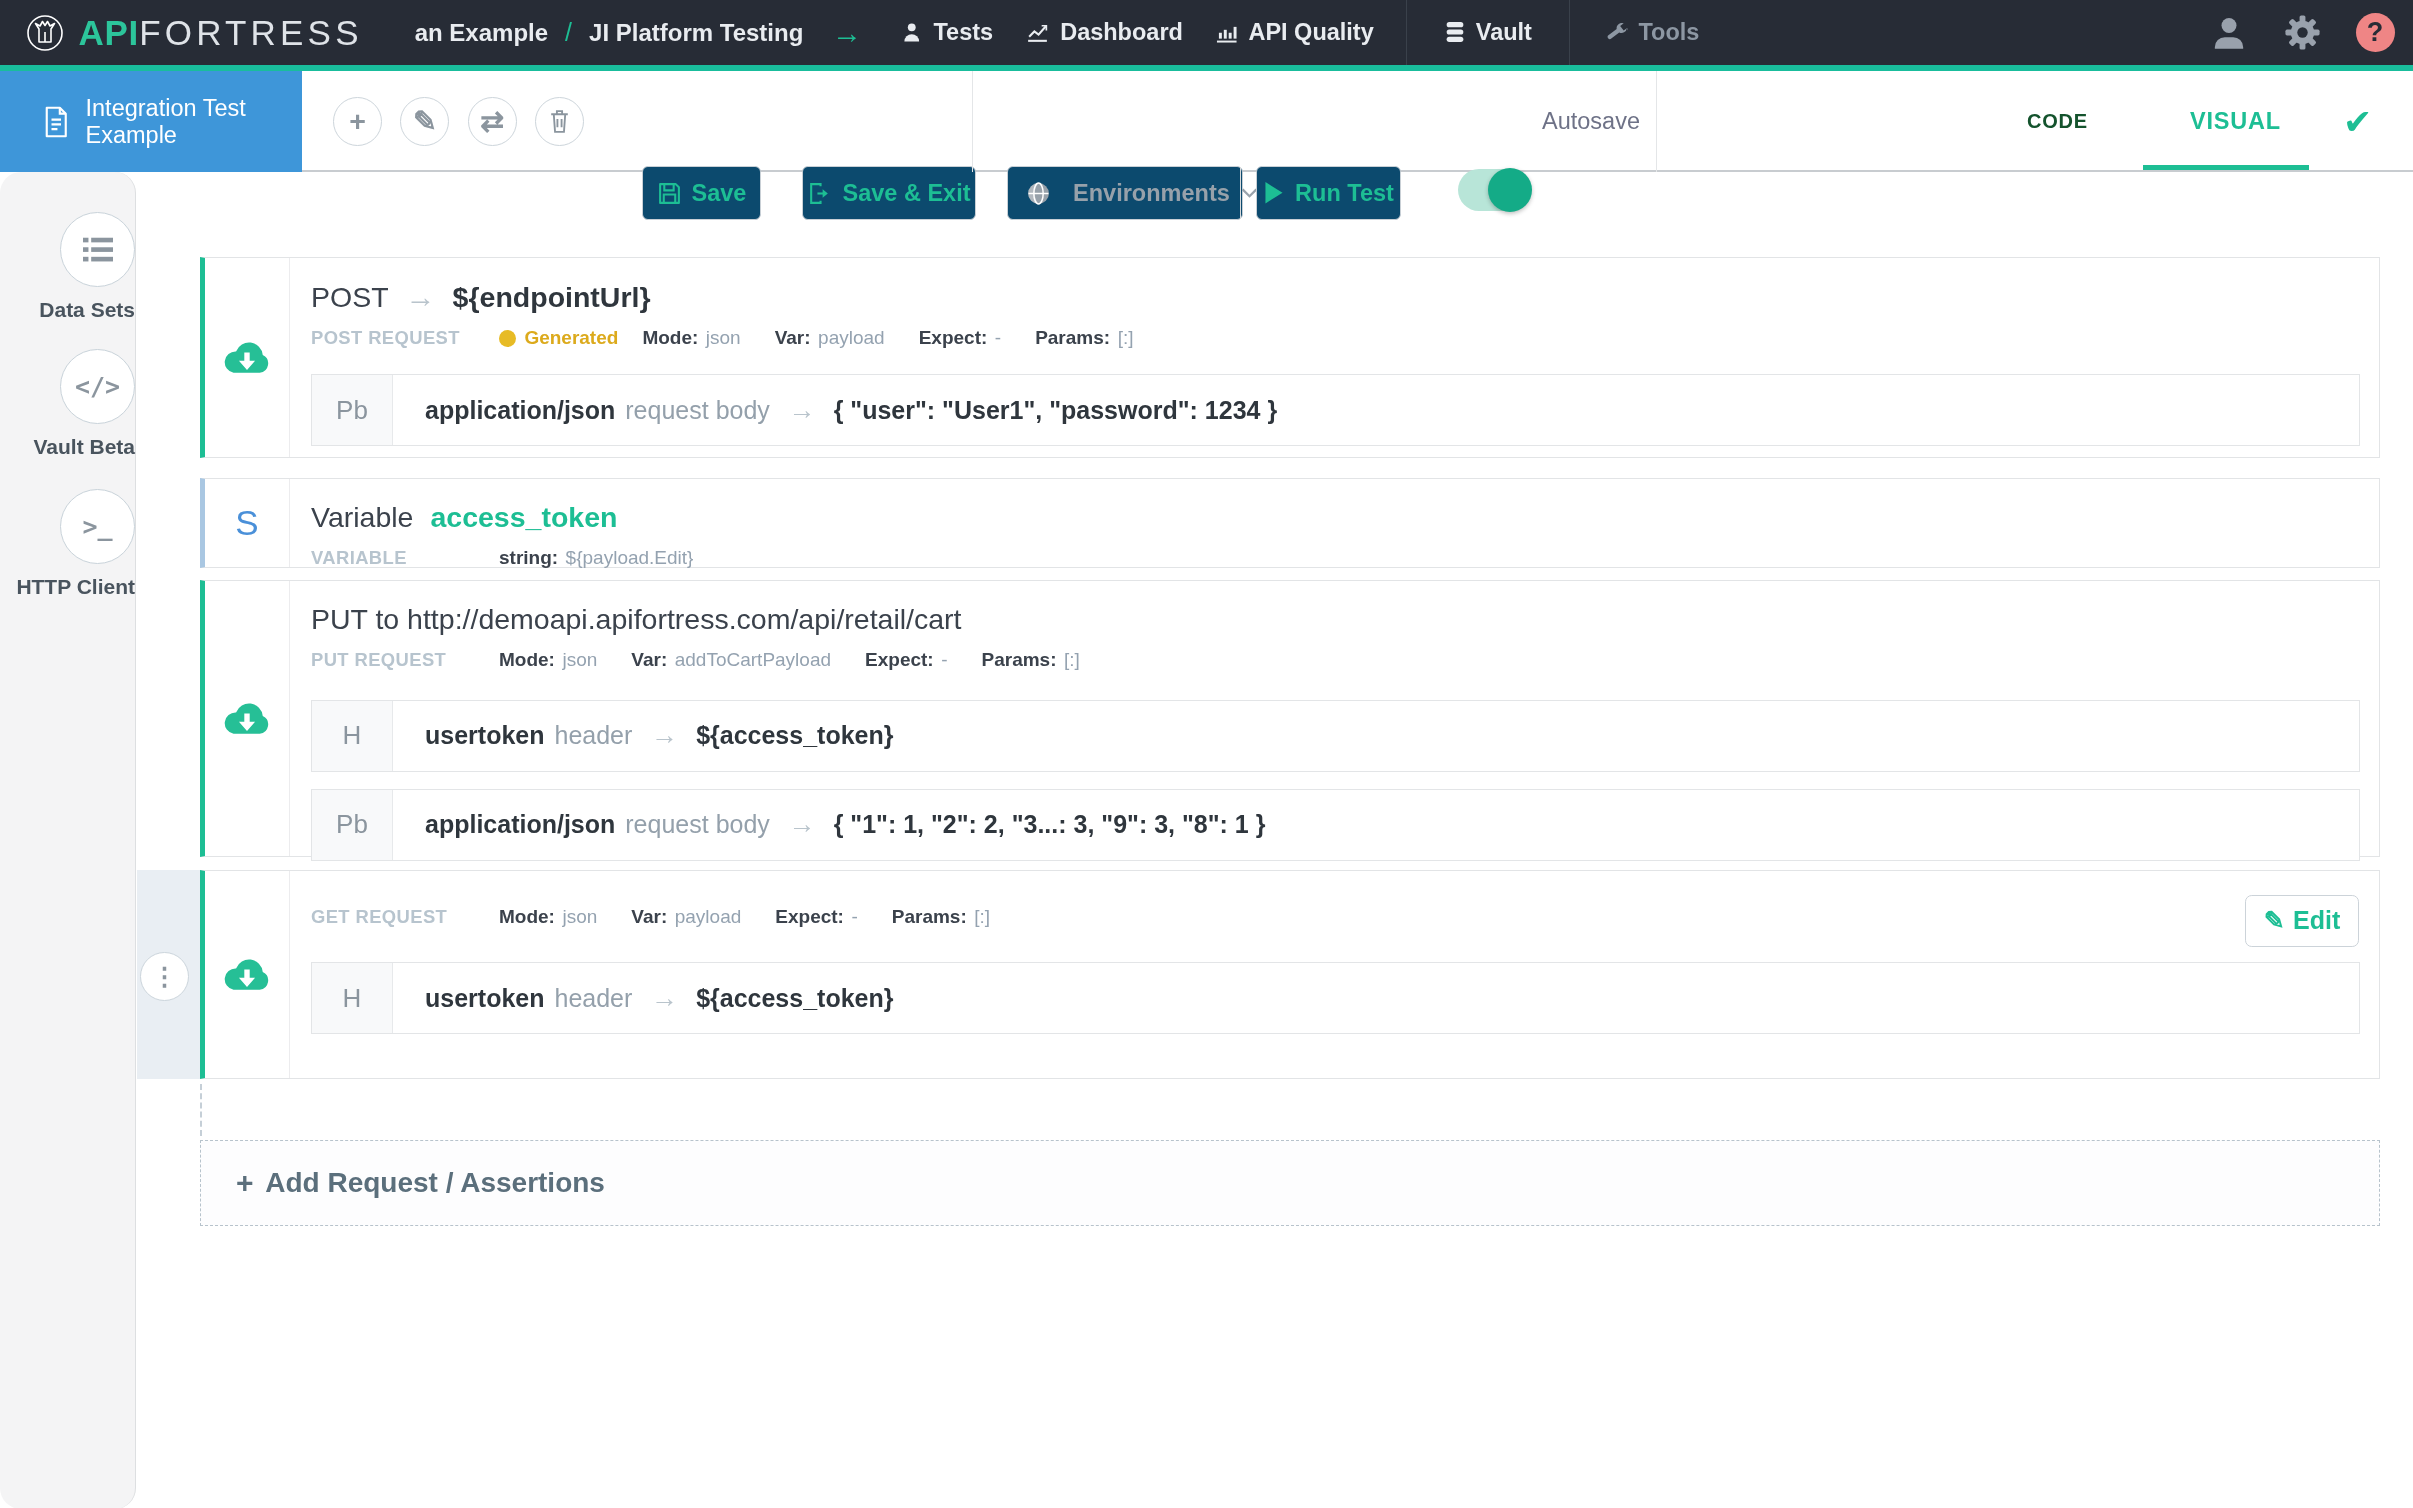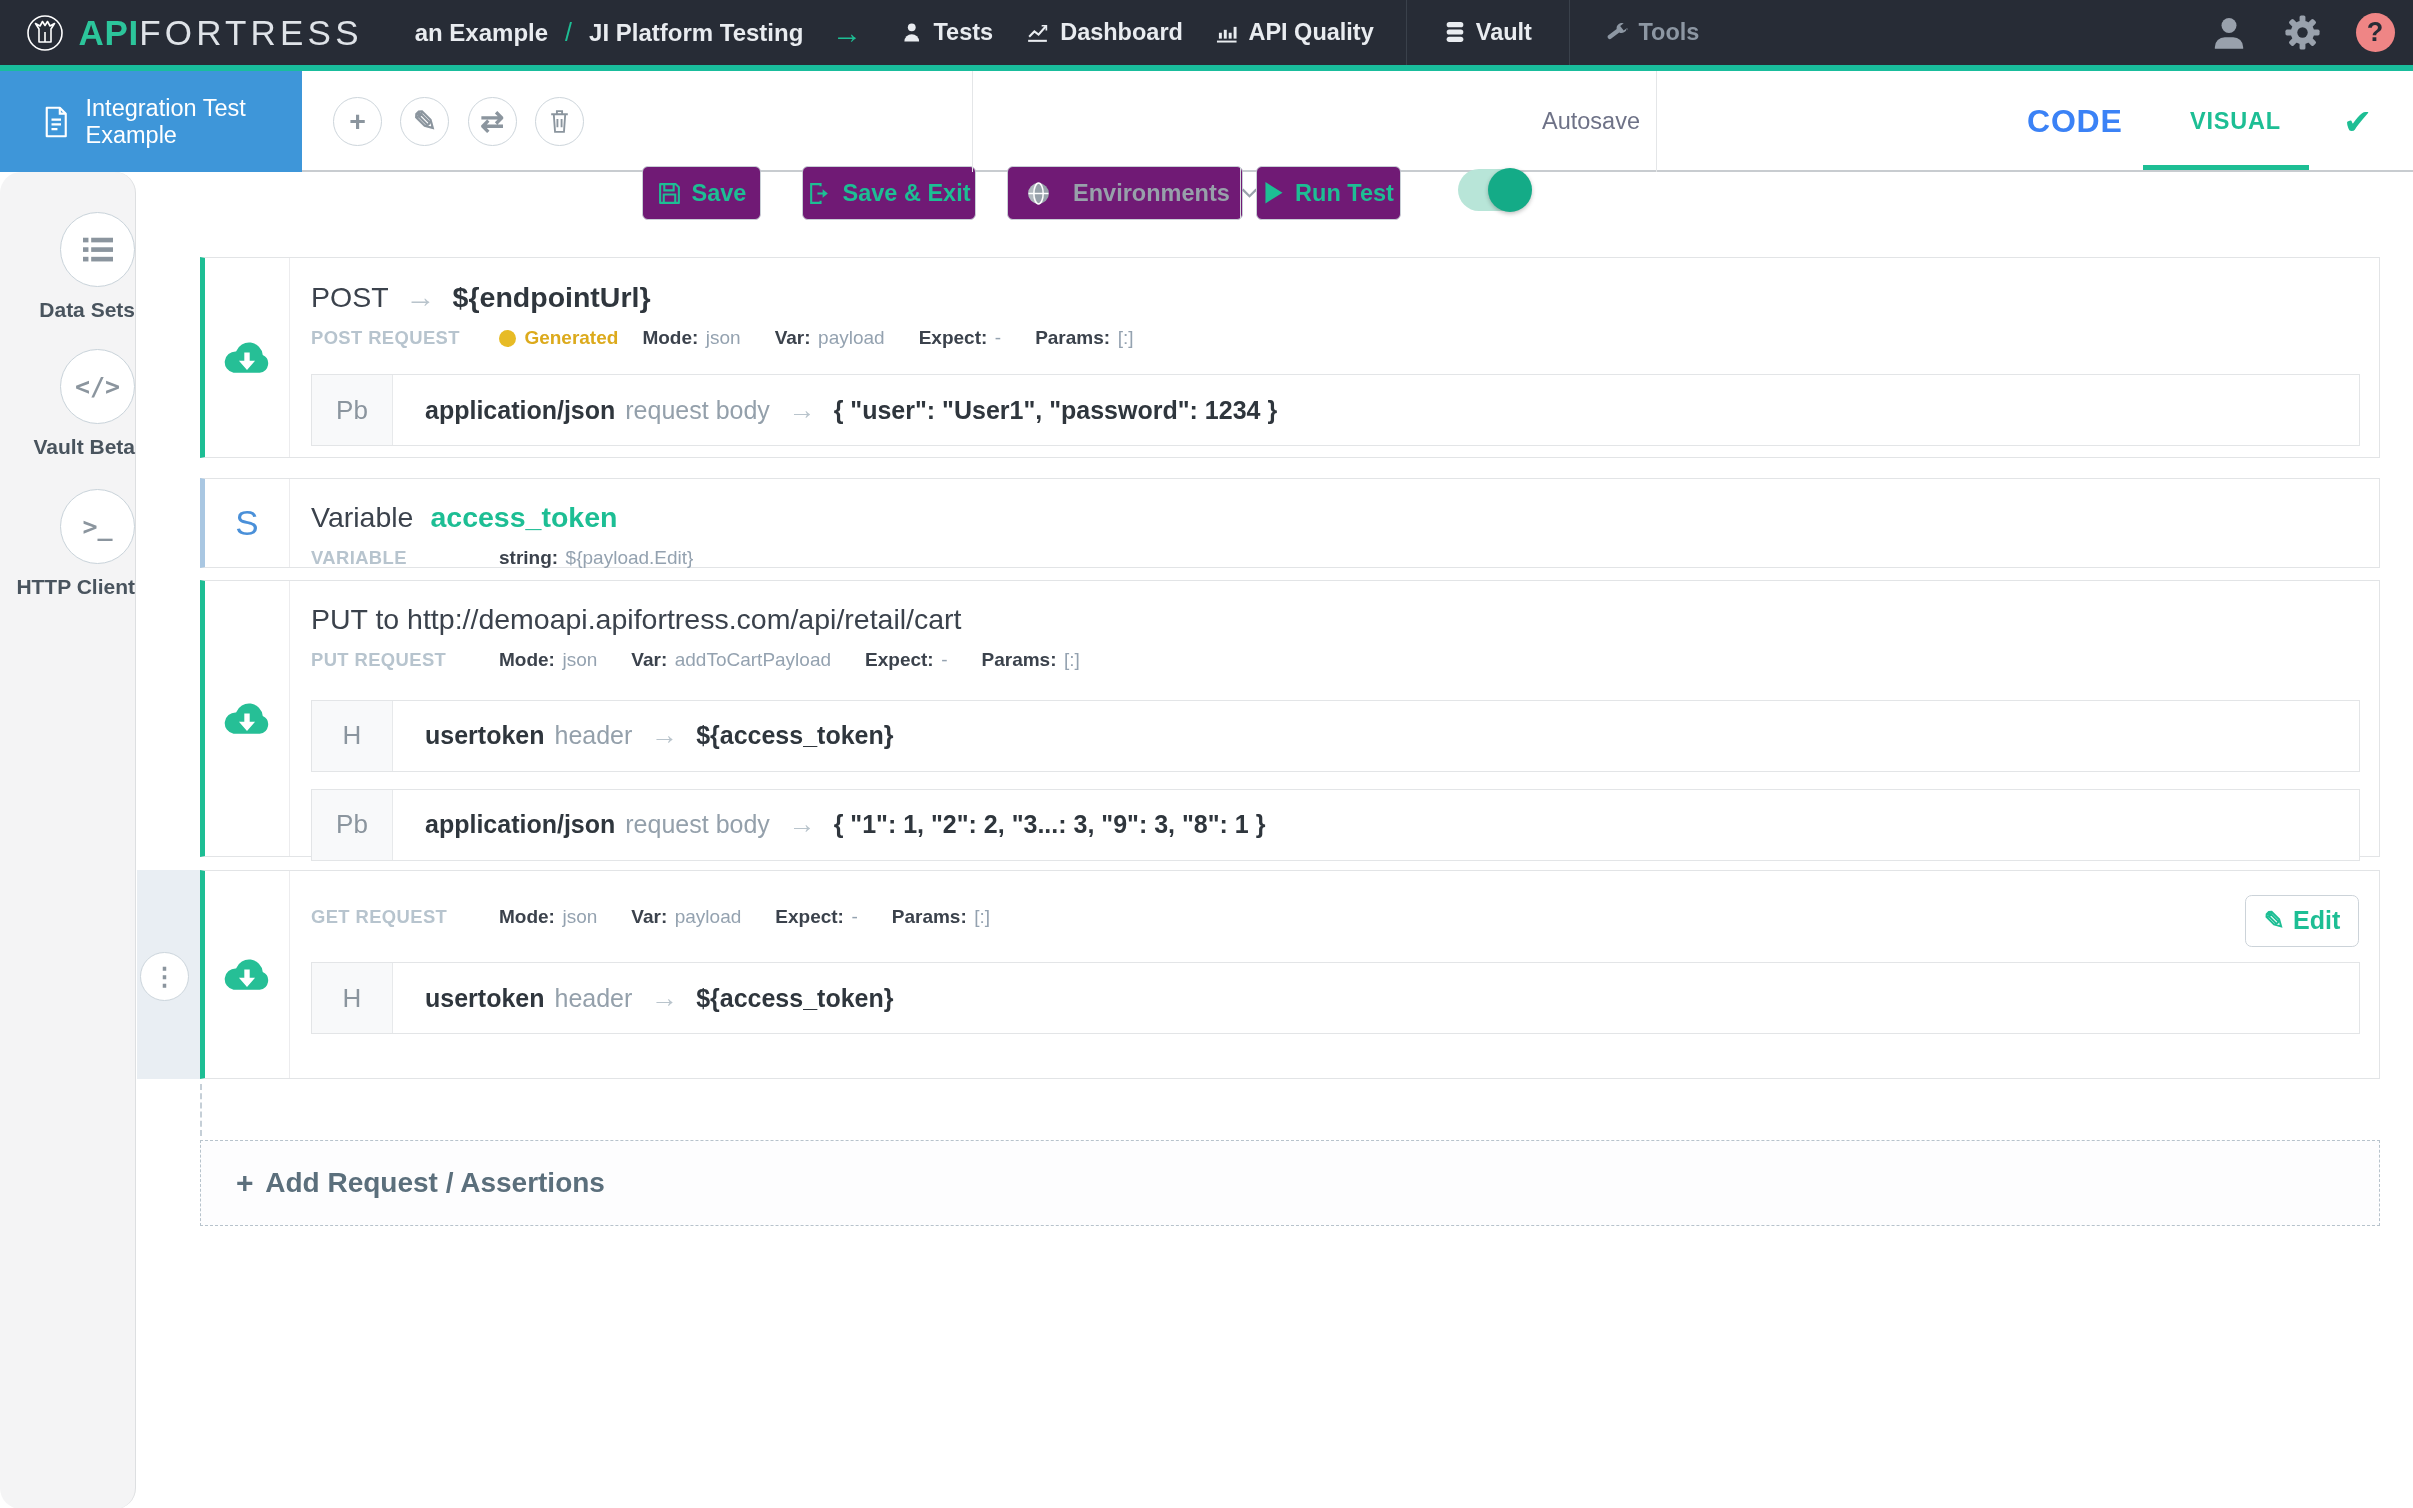--- a/index.html
+++ b/index.html
@@ -24,31 +24,31 @@
   .nav-right{position:absolute;right:18.4px;top:0;height:65px;display:flex;align-items:center;gap:34px;}
   .help-circle{width:39px;height:39px;border-radius:50%;background:#ef8585;color:#272c36;font-size:27px;font-weight:700;display:flex;align-items:center;justify-content:center;}
   
   .green-bar{position:absolute;left:0;top:65px;width:2413px;height:6.7px;background:#19bd9c;}
   
   .toolbar{position:absolute;left:0;top:71px;width:2413px;height:101px;background:#fff;border-bottom:2.5px solid #c8ccd0;box-sizing:border-box;}
   .blue-tab{position:absolute;left:0;top:0;width:302px;height:101px;background:#3e96d9;display:flex;align-items:center;gap:15px;padding-left:42px;box-sizing:border-box;color:#fff;font-size:23.5px;font-weight:400;}
   .circle-btns{position:absolute;left:333px;top:26px;display:flex;gap:18.4px;}
   .circle-btn{width:49px;height:49px;border-radius:50%;border:1.7px solid #cdd5db;background:#fff;display:flex;align-items:center;justify-content:center;color:#8b959e;box-sizing:border-box;}
   .circle-btn .glyph{font-size:28.5px;font-weight:700;line-height:1;}
-  .tb-btn{position:absolute;top:95px;height:54px;background:#701a75;border:1.7px solid #c9d0d6;border-radius:5.9px;box-sizing:border-box;display:flex;align-items:center;justify-content:center;gap:10px;color:#1dbe94;font-weight:700;font-size:23.5px;}
+  .tb-btn{position:absolute;top:95px;height:54px;background:#0c4a6e;border:1.7px solid #c9d0d6;border-radius:5.9px;box-sizing:border-box;display:flex;align-items:center;justify-content:center;gap:10px;color:#1dbe94;font-weight:700;font-size:23.5px;}
   .btn-save{left:642px;width:119px;}
   .btn-save-exit{left:802px;width:174px;}
   .btn-env{left:1007px;width:236px;color:#97a1aa;justify-content:flex-start;padding-left:18.4px;}
   .env-chevron{height:100%;width:37px;border-left:0.8px solid #d6dadd;margin-left:auto;display:flex;align-items:center;justify-content:center;}
   .btn-run{left:1256px;width:145px;}
   .vsep{position:absolute;top:0;width:0.8px;height:101px;background:#e4e6e8;}
   .toggle{position:absolute;left:1458px;top:98px;width:72px;height:42px;border-radius:21px;background:#b8e5d8;}
   .toggle .knob{position:absolute;right:-1.7px;top:-0.8px;width:44px;height:44px;border-radius:50%;background:#14ab87;box-shadow:0 1.7px 4.2px rgba(0,0,0,.25);}
   .autosave-label{position:absolute;left:1542px;top:0;height:101px;display:flex;align-items:center;font-size:23.5px;color:#6e7287;}
-  .tab-code{position:absolute;left:2027px;top:0;height:101px;display:flex;align-items:center;font-size:32px;font-weight:700;letter-spacing:0.8px;color:#3b82f6;}
+  .tab-code{position:absolute;left:2027px;top:0;height:101px;display:flex;align-items:center;font-size:20px;font-weight:700;letter-spacing:0.8px;color:#14532d;}
   .tab-visual{position:absolute;left:2190px;top:0;height:101px;display:flex;align-items:center;font-size:23.5px;font-weight:700;letter-spacing:0.8px;color:#1dbe94;}
   .visual-underline{position:absolute;left:2143px;bottom:0;width:166px;height:5px;background:#1dbe94;}
   .toolbar-check{position:absolute;left:2343px;top:0;height:101px;display:flex;align-items:center;color:#1dbe94;font-size:35px;}
   
   .sidebar{position:absolute;left:0;top:172px;width:136px;height:1337px;background:#f4f4f5;border-right:0.8px solid #dddfe1;box-sizing:border-box;display:flex;flex-direction:column;align-items:flex-end;border-radius:21px;}
   .side-circle{width:75px;height:75px;border-radius:50%;background:#fff;border:1.7px solid #c9d3da;box-sizing:border-box;display:flex;align-items:center;justify-content:center;color:#8b959e;}
   .side-label{font-size:21px;font-weight:700;color:#49545e;margin-top:11px;text-align:center;}
   .mono-glyph{font-family:"DejaVu Sans Mono",monospace;font-size:25px;font-weight:700;color:#8b959e;}
   
   .block{position:absolute;left:200px;width:2180px;background:#fff;border:0.8px solid #e2e4e6;border-left:5px solid #1dbe94;box-sizing:border-box;display:flex;}

